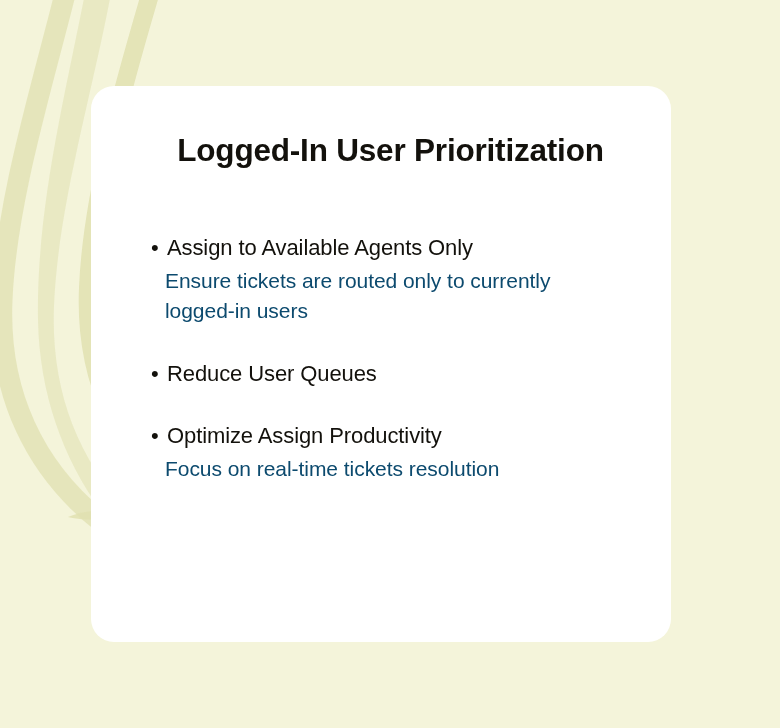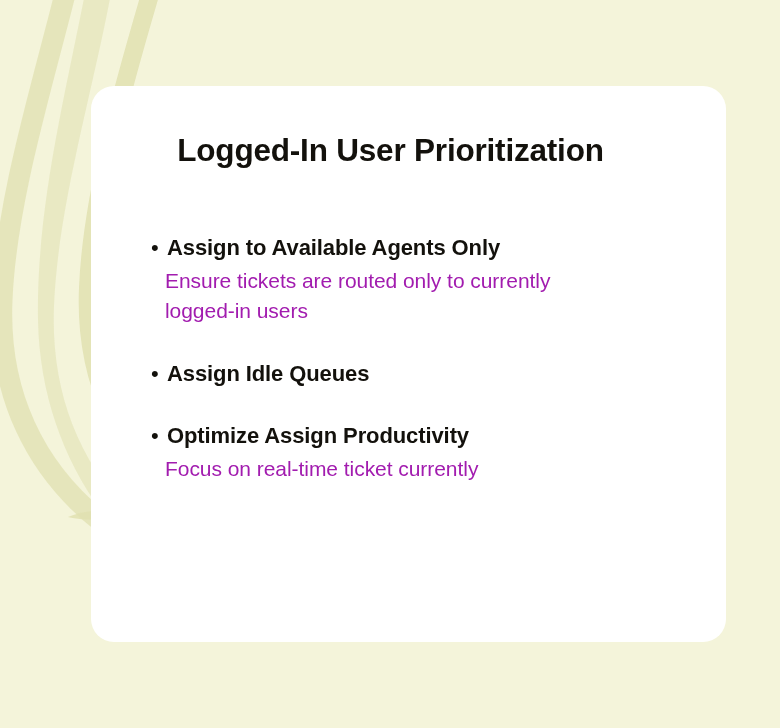--- a/index.html
+++ b/index.html
@@ -33,21 +33,21 @@
     height: 728px;
     display: block;
     pointer-events: none;
   }
 
   
   #card {
     position: absolute;
     left: 91px;
     top: 86px;
-    width: 635px;
+    width: 580px;
     height: 556px;
     background: #ffffff;
     border-radius: 23px;
     box-sizing: border-box;
     padding-left: 12px;
   }
 
   #card-title {
     position: absolute;
     left: 0;
@@ -88,35 +88,35 @@
     left: 0;
     top: 0;
     font-size: 22px;
     line-height: 28px;
     color: #13110c;
   }
 
   .bullet-heading {
     display: inline-block;
     font-size: 22px;
-    font-weight: bold;
+    font-weight: normal;
     line-height: 28px;
     color: #13110c;
     letter-spacing: -0.1px;
     white-space: nowrap;
   }
 
   .bullet-desc {
     display: block;
     margin-top: 4px;
     padding-left: 14px;
     font-size: 21px;
     font-weight: normal;
     line-height: 30px;
-    color: #a21caf;
+    color: #0c4a6e;
     letter-spacing: -0.05px;
     max-width: 500px;
   }
 
   .bullet-item.wrap-two .bullet-desc {
     max-width: 450px;
   }
 </style>
 </head>
 <body>
@@ -145,27 +145,27 @@
         <div class="bullet-head-row">
           <span class="bullet-marker">•</span>
           <span class="bullet-heading">Assign to Available Agents Only</span>
         </div>
         <span class="bullet-desc">Ensure tickets are routed only to currently logged-in users</span>
       </div>
 
       <div class="bullet-item">
         <div class="bullet-head-row">
           <span class="bullet-marker">•</span>
-          <span class="bullet-heading">Assign Idle Queues</span>
+          <span class="bullet-heading">Reduce User Queues</span>
         </div>
       </div>
 
       <div class="bullet-item">
         <div class="bullet-head-row">
           <span class="bullet-marker">•</span>
           <span class="bullet-heading">Optimize Assign Productivity</span>
         </div>
-        <span class="bullet-desc">Focus on real-time ticket currently</span>
+        <span class="bullet-desc">Focus on real-time tickets resolution</span>
       </div>
 
     </div>
   </div>
 </div>
 
 </body></html>

